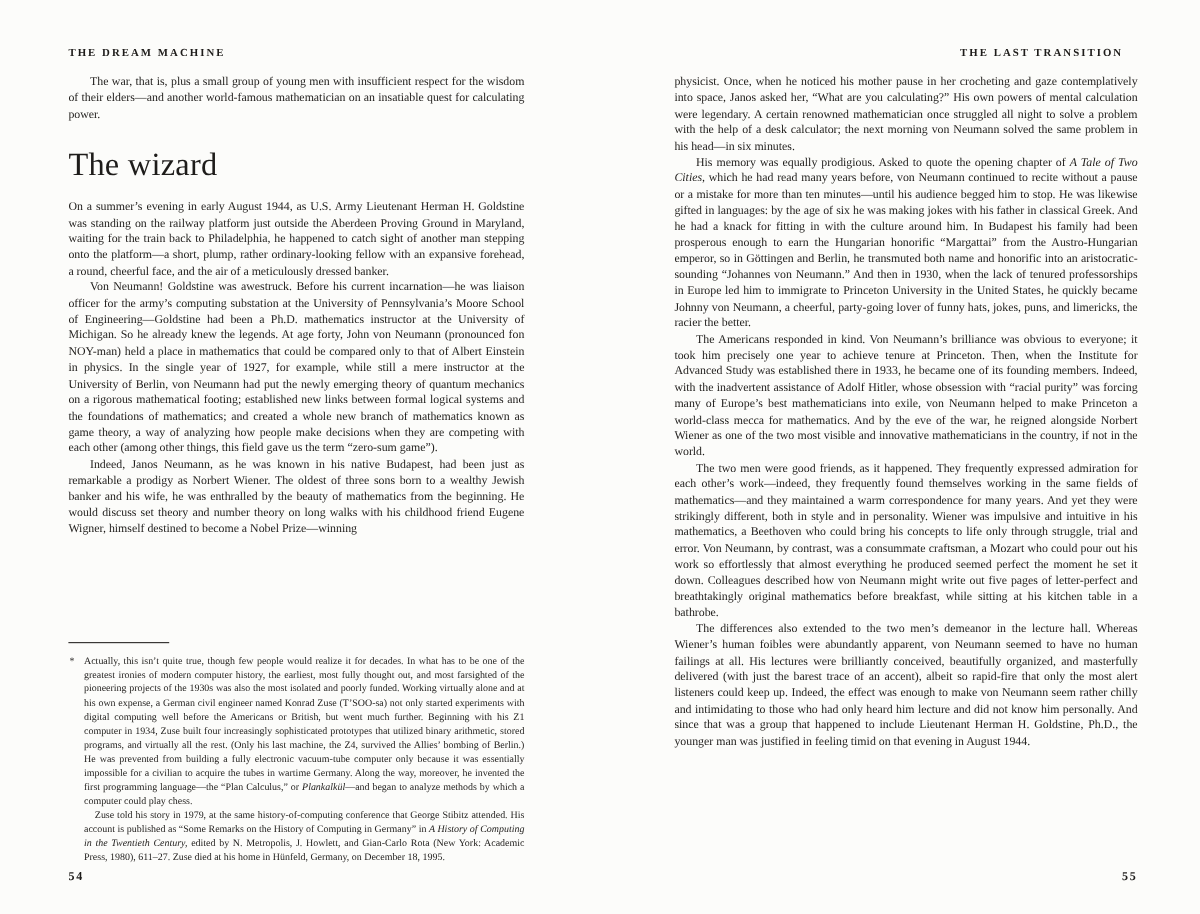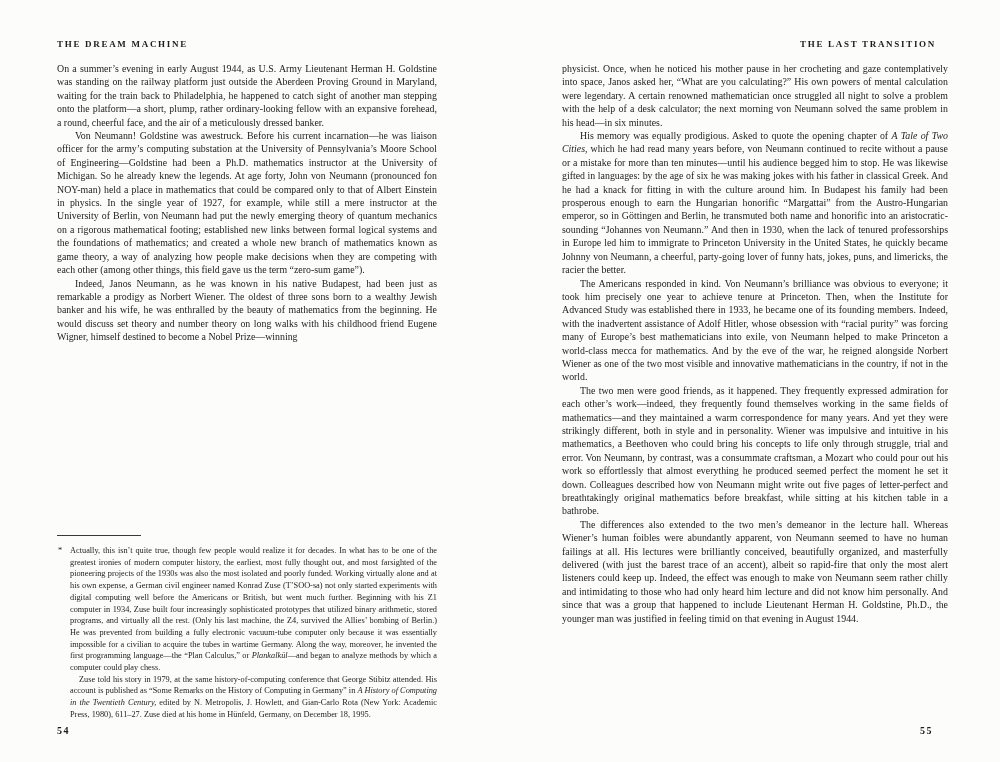--- a/index.html
+++ b/index.html
@@ -90,33 +90,35 @@
   }
 
   .page-number {
     position: absolute;
     top: 725px;
     font-size: 10px;
     font-weight: bold;
     letter-spacing: 1.5px;
   }
   .pn-left  { left: 0; }
-  .pn-right { right: 15px; }
+  .pn-right { right: 0; }
 
   i { font-style: italic; }
 </style>
 </head>
 <body>
 
 <section class="page page-left">
   <div class="running-head rh-left">THE DREAM MACHINE</div>
 
   <div class="body-text">
     <div>
+        <p class="indent"><span>The war, that is, plus a small group of young men with insufficient respect for the wisdom of their elders—and another world-famous mathematician on an insatiable quest for calculating power.</span></p>
       </div>
+    <h1 class="section-heading">The wizard</h1>
     <div>
         <p class=""><span>On a summer’s evening in early August 1944, as U.S. Army Lieutenant Herman H. Goldstine was standing on the railway platform just outside the Aberdeen Proving Ground in Maryland, waiting for the train back to Philadelphia, he happened to catch sight of another man stepping onto the platform—a short, plump, rather ordinary-looking fellow with an expansive forehead, a round, cheerful face, and the air of a meticulously dressed banker.</span></p>
         <p class="indent"><span>Von Neumann! Goldstine was awestruck. Before his current incarnation—he was liaison officer for the army’s computing substation at the University of Pennsylvania’s Moore School of Engineering—Goldstine had been a Ph.D. mathematics instructor at the University of Michigan. So he already knew the legends. At age forty, John von Neumann (pronounced fon NOY-man) held a place in mathematics that could be compared only to that of Albert Einstein in physics. In the single year of 1927, for example, while still a mere instructor at the University of Berlin, von Neumann had put the newly emerging theory of quantum mechanics on a rigorous mathematical footing; established new links between formal logical systems and the foundations of mathematics; and created a whole new branch of mathematics known as game theory, a way of analyzing how people make decisions when they are competing with each other (among other things, this field gave us the term “zero-sum game”).</span></p>
         <p class="indent"><span>Indeed, Janos Neumann, as he was known in his native Budapest, had been just as remarkable a prodigy as Norbert Wiener. The oldest of three sons born to a wealthy Jewish banker and his wife, he was enthralled by the beauty of mathematics from the beginning. He would discuss set theory and number theory on long walks with his childhood friend Eugene Wigner, himself destined to become a Nobel Prize—winning</span></p>
       </div>
   </div>
 
   <div class="footnote">
     <div class="footnote-rule"></div>
     <div>

